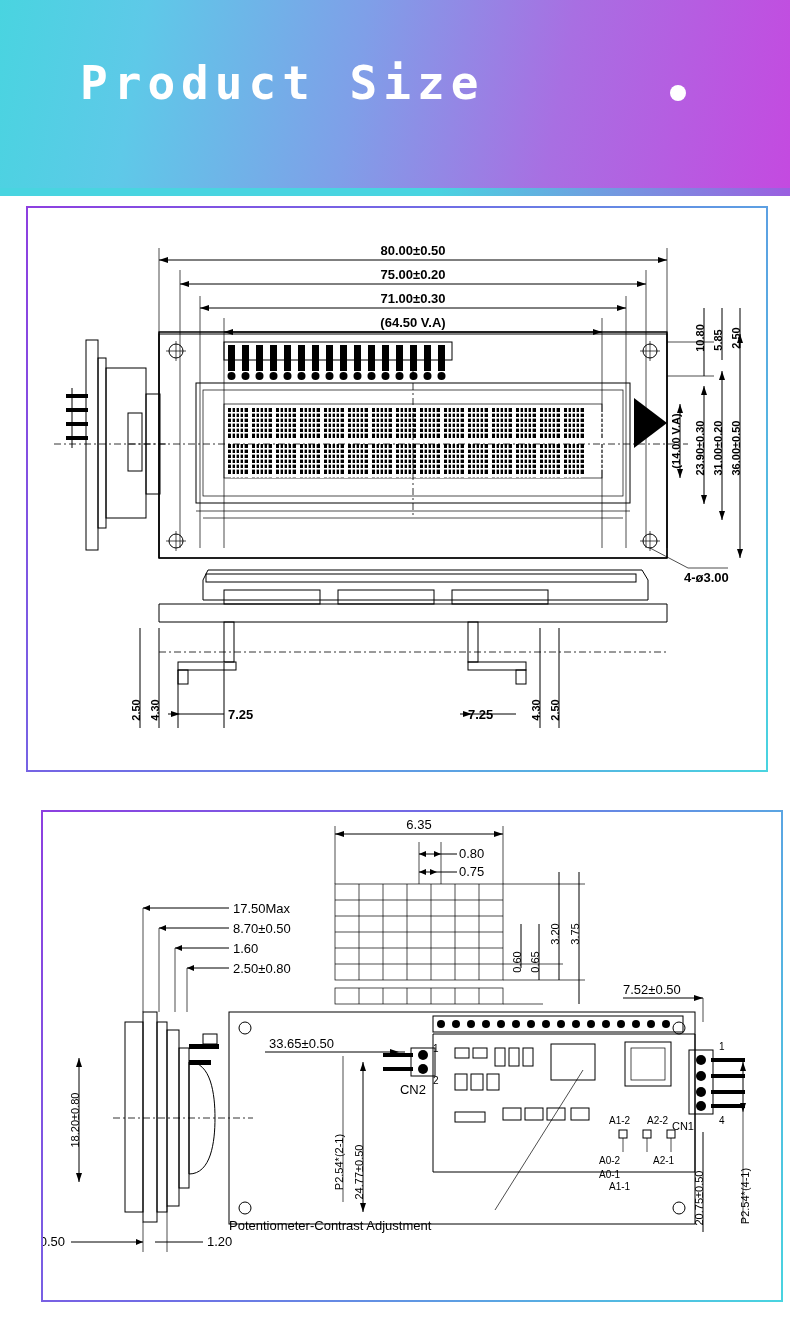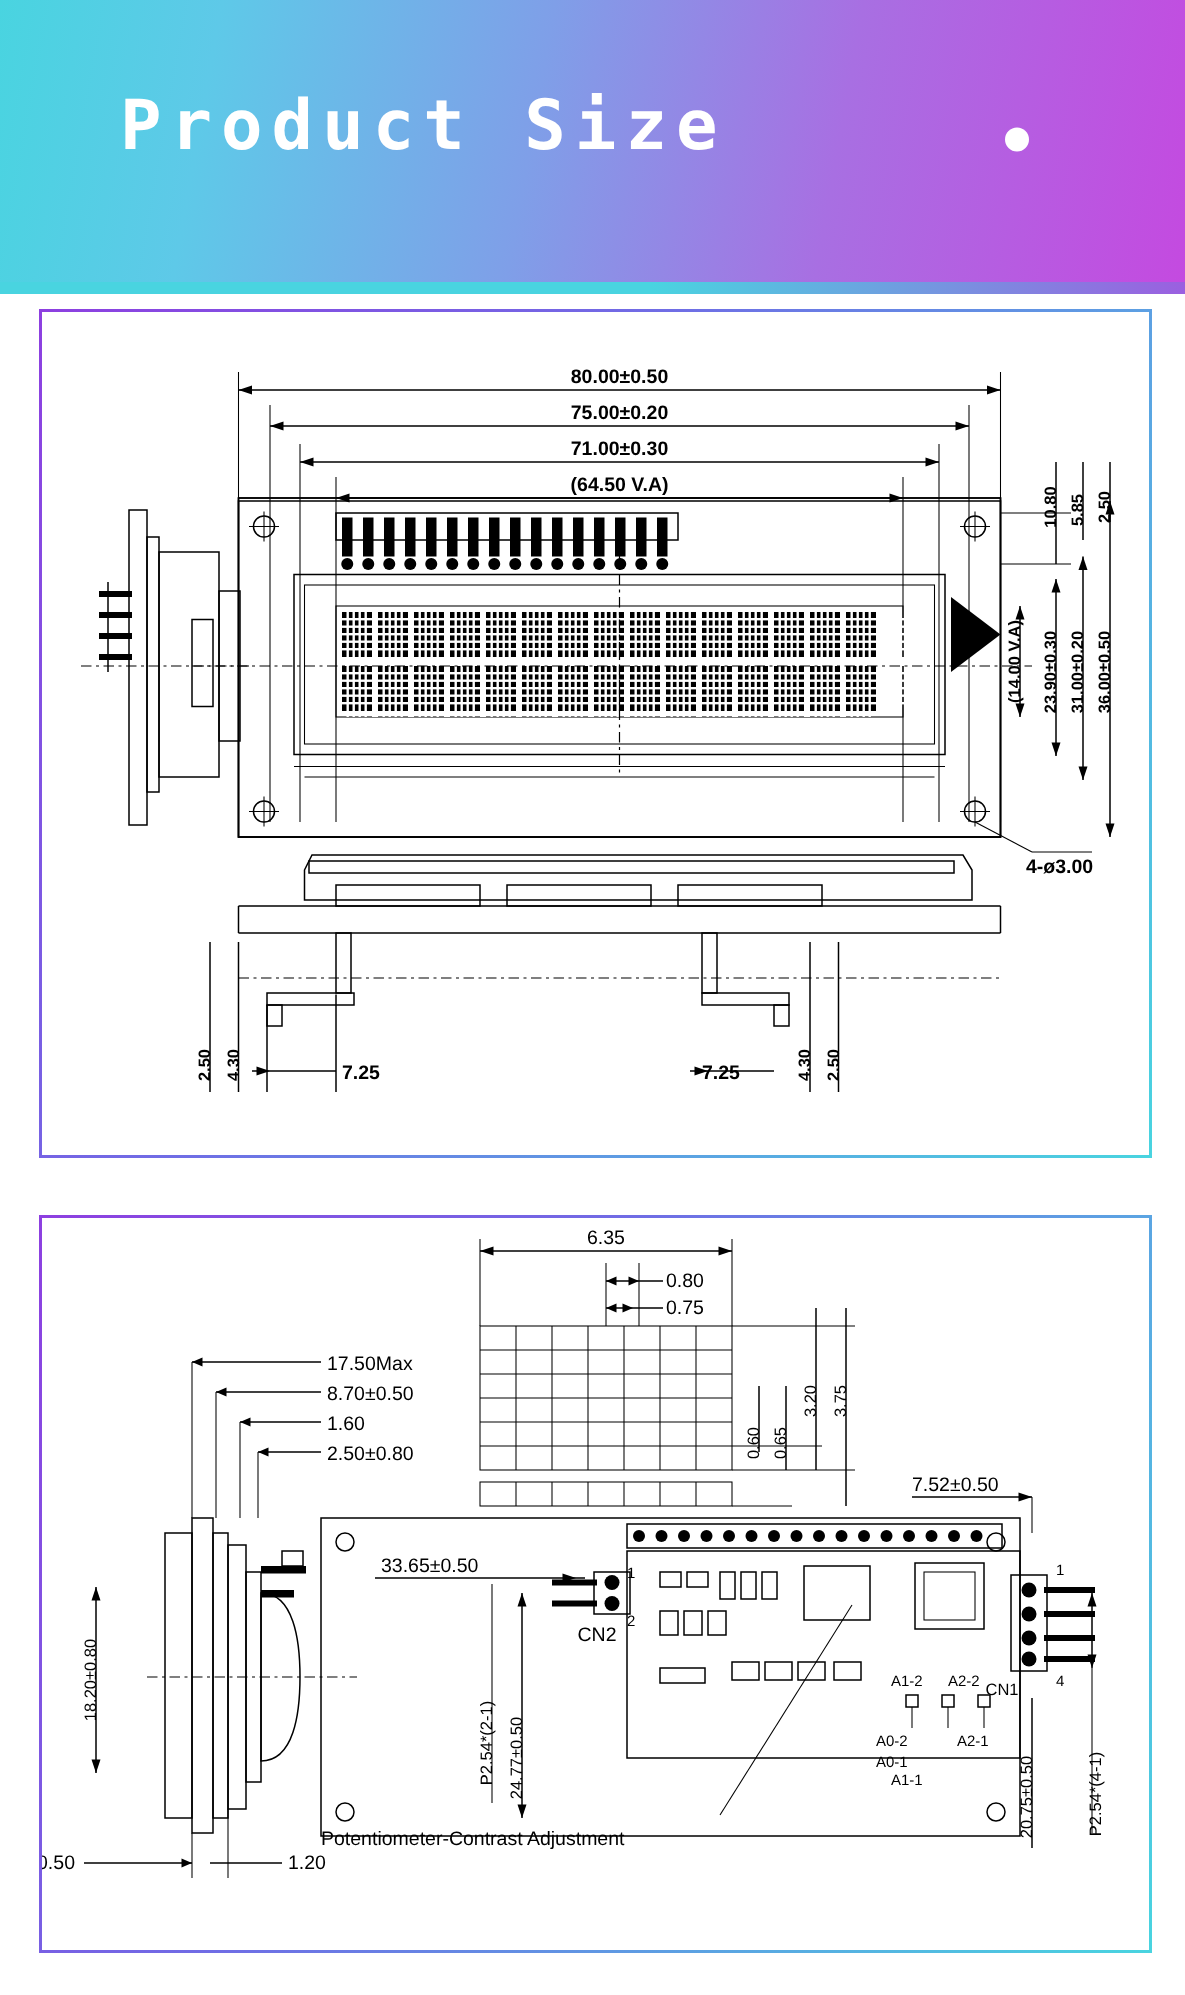--- a/index.html
+++ b/index.html
@@ -25,21 +25,21 @@
     position:absolute;left:0;top:188px;width:790px;height:8px;
     background:linear-gradient(90deg,#49d4e0 0%,#49d4e0 55%,#9b5fe0 100%);
   }
 
   
   .panel{
     position:absolute;background:#ffffff;border:2px solid;
     border-image:linear-gradient(120deg,#8d3fe0 0%,#6f6ee5 40%,#49d4e0 100%) 1;
   }
   #panel-top{left:26px;top:206px;width:738px;height:562px;font-weight:bold;}
-  #panel-bottom{left:26px;top:810px;width:738px;height:488px;}
+  #panel-bottom{left:41px;top:810px;width:738px;height:488px;}
 
   .panel svg{display:block;}
 
   
   text{font-family:"Liberation Sans",sans-serif;fill:#000;}
   .dim{font-size:13px;}
   .dim-s{font-size:11px;}
   .dim-xs{font-size:10px;}
   .lbl{font-size:13px;}
   line,polyline,polygon,rect,circle,path{shape-rendering:geometricPrecision;}

